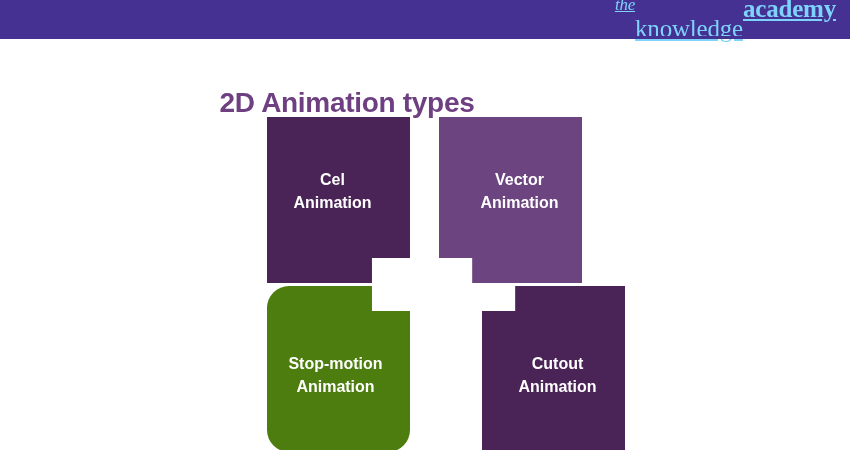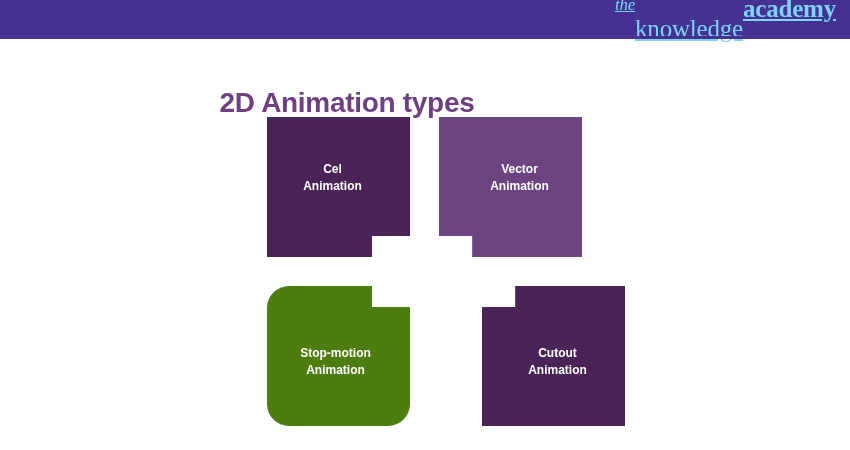--- a/index.html
+++ b/index.html
@@ -80,23 +80,23 @@
   .diagram {
     position: absolute;
     left: 267px;
     top: 117px;
     width: 314px;
     height: 309px;
   }
   .piece {
     position: absolute;
     width: 143px;
-    height: 140px;
+    height: 166px;
     color: #ffffff;
-    font-size: 12px;
+    font-size: 16px;
     font-weight: bold;
     line-height: 1.45;
     text-align: center;
     display: flex;
     align-items: center;
     justify-content: center;
     box-sizing: border-box;
   }
   .piece-label {
     display: block;

